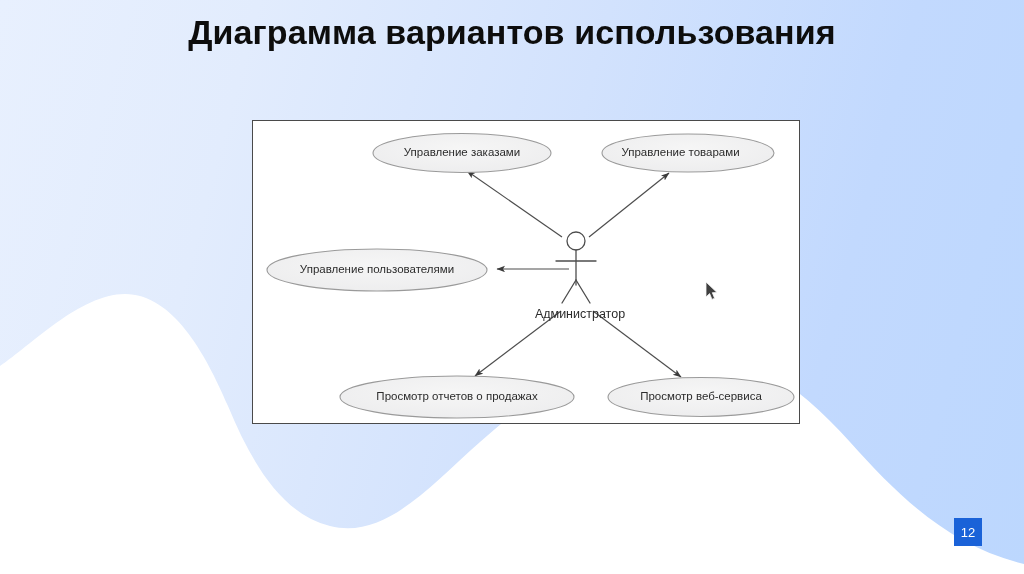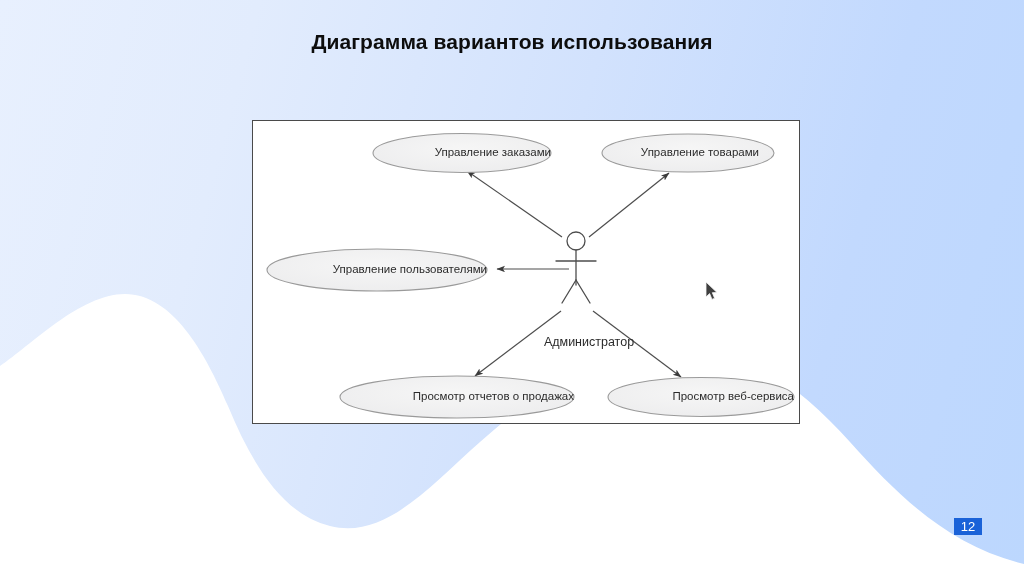--- a/index.html
+++ b/index.html
@@ -25,26 +25,25 @@
     bottom: 0;
     width: 1024px;
     height: 300px;
   }
   #slide-title {
     position: absolute;
     left: 0;
     top: 13px;
     width: 1024px;
     text-align: center;
-    font-size: 21px;
+    font-size: 34px;
     font-weight: bold;
     color: #0d0d0d;
     letter-spacing: 0.1px;
     white-space: nowrap;
-    margin-top: 17px;
   }
   #diagram-frame {
     position: absolute;
     left: 252px;
     top: 120px;
     width: 548px;
     height: 304px;
     background: #ffffff;
     border: 1px solid #4a4a4a;
     box-sizing: border-box;
@@ -54,36 +53,36 @@
     left: 0;
     top: 0;
     width: 546px;
     height: 302px;
   }
   .uc-label {
     position: absolute;
     font-size: 11.5px;
     color: #2b2b2b;
     white-space: nowrap;
-    text-align: right;
+    text-align: center;
     pointer-events: none;
   }
   #actor-label {
     position: absolute;
     font-size: 12.5px;
     color: #2b2b2b;
     white-space: nowrap;
     text-align: center;
   }
   #page-number-badge {
     position: absolute;
     left: 954px;
     top: 518px;
     width: 28px;
-    height: 17px;
+    height: 28px;
     background: #1a62d8;
     color: #ffffff;
     font-size: 13px;
     display: flex;
     align-items: center;
     justify-content: center;
   }
   #mouse-cursor {
     position: absolute;
     left: 452px;
@@ -146,21 +145,21 @@
     <div class="uc-label" style="left: 120px; top: 25px; width: 178px;">Управление заказами</div>
 
     <div class="uc-label" style="left: 349px; top: 25px; width: 157px;">Управление товарами</div>
 
     <div class="uc-label" style="left: 87px; top: 269px; width: 234px;">Просмотр отчетов о продажах</div>
 
     <div class="uc-label" style="left: 14px; top: 142px; width: 220px;">Управление пользователями</div>
 
     <div class="uc-label" style="left: 355px; top: 269px; width: 186px;">Просмотр веб-сервиса</div>
 
-    <div id="actor-label" style="left: 261px; top: 186px; width: 150px; margin-top: 28px;">Администратор</div>
+    <div id="actor-label" style="left: 252px; top: 186px; width: 150px;">Администратор</div>
 
     <svg id="mouse-cursor" viewBox="0 0 14 20" xmlns="http://www.w3.org/2000/svg">
       <path d="M1,1 L1,16 L4.6,12.6 L7,18.4 L9.6,17.2 L7.3,11.7 L12,11.5 Z" fill="#404040" stroke="#f7f7f7" stroke-width="0.8"></path>
     </svg>
   </div>
 
   <div id="page-number-badge">12</div>
 
 </div>
 

